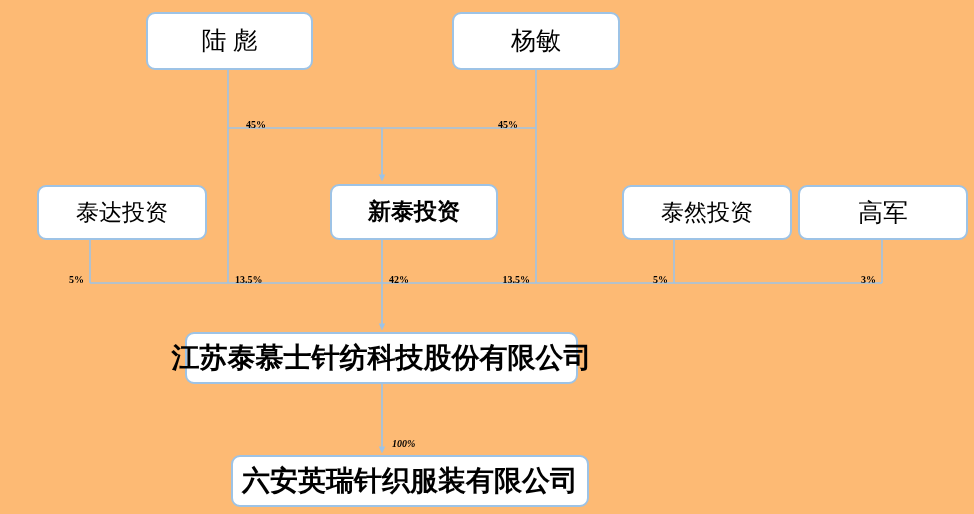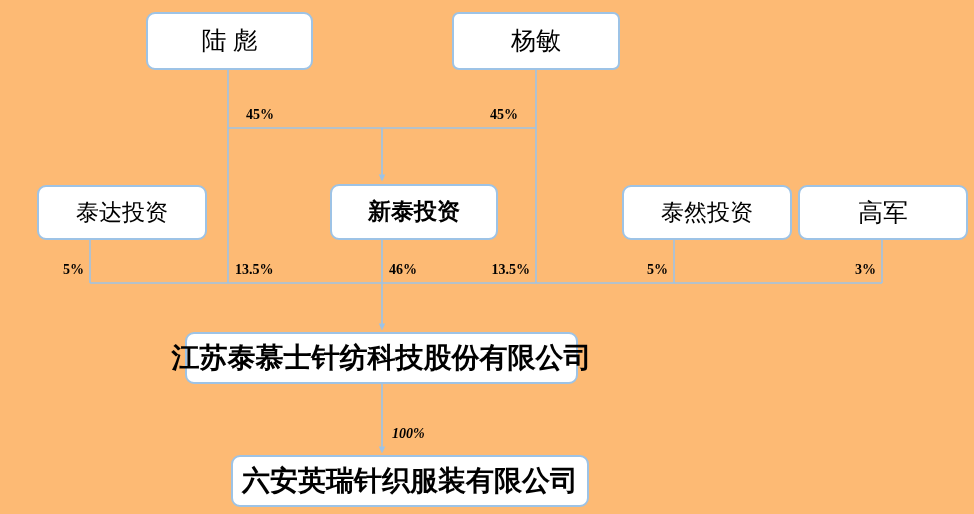--- a/index.html
+++ b/index.html
@@ -33,25 +33,26 @@
     font-family: "Liberation Serif", "DejaVu Serif", serif;
     line-height: 1.1;
     white-space: nowrap;
   }
   .node-person   { font-size: 25px; }
   .node-entity   { font-size: 23px; margin-left: 32px; }
   .node-company  { font-size: 28px; font-weight: bold; }
   .edge-label {
     position: absolute;
     font-family: "Liberation Serif", "DejaVu Serif", serif;
-    font-size: 14px;
+    font-size: 10px;
     font-weight: bold;
     color: #000000;
     white-space: nowrap;
     line-height: 1;
+    margin-top: 12px;
   }
   .edge-label.right-align { text-align: right; }
   svg.wires {
     position: absolute;
     left: 0;
     top: 0;
     width: 974px;
     height: 514px;
     pointer-events: none;
   }
@@ -93,21 +94,21 @@
       <path d="M382,283 L382,327" marker-end="url(#arrowhead)"></path>
 
       <path d="M382,384 L382,450" marker-end="url(#arrowhead)"></path>
     </g>
   </svg>
 
   <div class="node node-person" style="left:146px; top:12px; width:167px; height:58px;">
     <span>陆  彪</span>
   </div>
 
-  <div class="node node-person" style="left:452px; top:12px; width:168px; height:58px;border-radius:7px;">
+  <div class="node node-person" style="left:452px; top:12px; width:168px; height:58px;">
     <span>杨敏</span>
   </div>
 
   <div class="node node-entity" style="left:5px; top:185px; width:170px; height:55px;">
     <span>泰达投资</span>
   </div>
 
   <div class="node node-entity" style="left:298px; top:184px; width:168px; height:56px;font-weight:bold;">
     <span>新泰投资</span>
   </div>
@@ -129,21 +130,21 @@
   </div>
 
   <div class="edge-label" style="left:246px; top:108px;">45%</div>
 
   <div class="edge-label right-align" style="left:440px; top:108px; width:78px;">45%</div>
 
   <div class="edge-label right-align" style="left:40px; top:263px; width:44px;">5%</div>
 
   <div class="edge-label" style="left:235px; top:263px;">13.5%</div>
 
-  <div class="edge-label" style="left:389px; top:263px;">46%</div>
+  <div class="edge-label" style="left:389px; top:263px;">42%</div>
 
   <div class="edge-label right-align" style="left:474px; top:263px; width:56px;">13.5%</div>
 
   <div class="edge-label right-align" style="left:620px; top:263px; width:48px;">5%</div>
 
   <div class="edge-label right-align" style="left:828px; top:263px; width:48px;">3%</div>
 
   <div class="edge-label" style="left:392px; top:427px;font-style:italic;">100%</div>
 
 </div>

